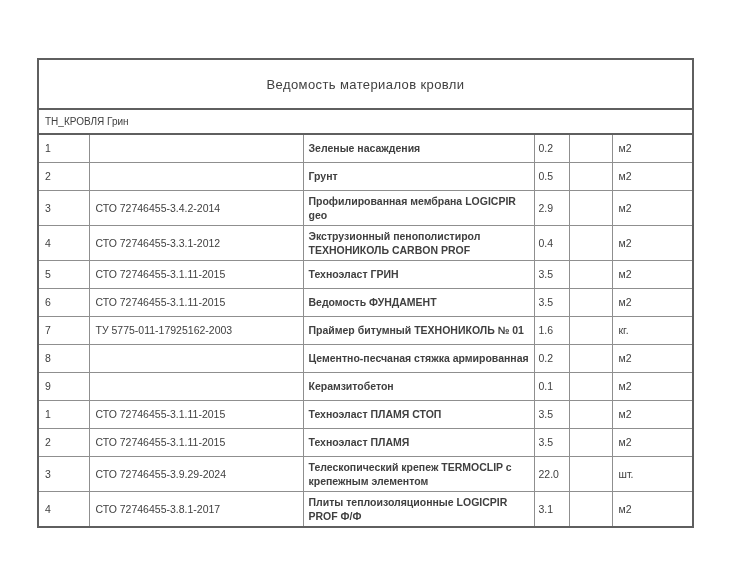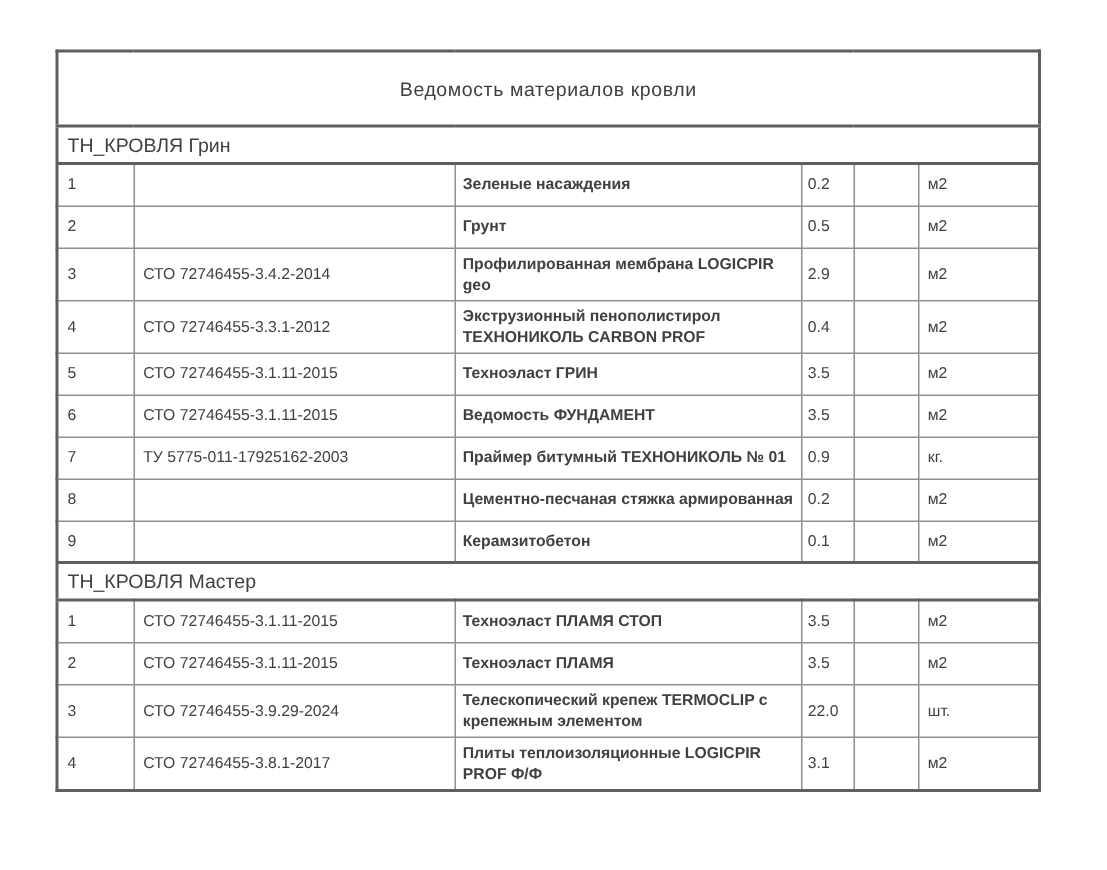--- a/index.html
+++ b/index.html
@@ -9,21 +9,21 @@
     --bg: #ffffff;
   }
   * { margin: 0; padding: 0; box-sizing: border-box; }
   html, body {
     width: 738px; height: 580px;
     overflow: hidden;
     background: var(--bg);
     font-family: "Liberation Sans", sans-serif;
     color: var(--text);
   }
-  .sheet { position: relative; width: 738px; height: 518px; }
+  .sheet { position: relative; width: 738px; height: 518px; margin-top: 25px; }
   table.materials {
     position: absolute;
     left: 37px; top: 33px;
     width: 655px;
     border-collapse: collapse;
     table-layout: fixed;
     border: 2px solid var(--border-outer);
   }
   col.c-pos         { width: 51px; }
   col.c-designation { width: 214px; }
@@ -49,21 +49,21 @@
   .head-row th {
     height: 53px;
     text-align: center;
     font-size: 10.5px;
     white-space: pre-line;
     line-height: 14px;
     border-bottom: 2px solid var(--border-outer);
   }
   tr.section-row td {
     height: 25px;
-    font-size: 13px;
+    font-size: 10px;
     text-align: left;
     padding: 2px 6px;
     border-top: 2px solid var(--border-outer);
     border-bottom: 2px solid var(--border-outer);
   }
   tr.data-row td {
     height: 28px;
     font-size: 10.5px;
     line-height: 14px;
     padding: 3px 4px 3px 6px;
@@ -139,42 +139,39 @@
           <td class="col-designation">СТО 72746455-3.1.11-2015</td>
           <td class="col-name">Ведомость ФУНДАМЕНТ</td>
           <td class="col-qty">3.5</td>
           <td class="col-mass"></td>
           <td class="col-note">м2</td>
         </tr>
         <tr class="data-row">
           <td class="col-pos">7</td>
           <td class="col-designation">ТУ 5775-011-17925162-2003</td>
           <td class="col-name">Праймер битумный ТЕХНОНИКОЛЬ № 01</td>
-          <td class="col-qty">0.9</td>
+          <td class="col-qty">1.6</td>
           <td class="col-mass"></td>
           <td class="col-note">кг.</td>
         </tr>
         <tr class="data-row">
           <td class="col-pos">8</td>
           <td class="col-designation"></td>
           <td class="col-name">Цементно-песчаная стяжка армированная</td>
           <td class="col-qty">0.2</td>
           <td class="col-mass"></td>
           <td class="col-note">м2</td>
         </tr>
         <tr class="data-row">
           <td class="col-pos">9</td>
           <td class="col-designation"></td>
           <td class="col-name">Керамзитобетон</td>
           <td class="col-qty">0.1</td>
           <td class="col-mass"></td>
           <td class="col-note">м2</td>
-        </tr>
-        <tr class="section-row">
-          <td colspan="6">ТН_КРОВЛЯ Мастер</td>
         </tr>
         <tr class="data-row">
           <td class="col-pos">1</td>
           <td class="col-designation">СТО 72746455-3.1.11-2015</td>
           <td class="col-name">Техноэласт ПЛАМЯ СТОП</td>
           <td class="col-qty">3.5</td>
           <td class="col-mass"></td>
           <td class="col-note">м2</td>
         </tr>
         <tr class="data-row">

